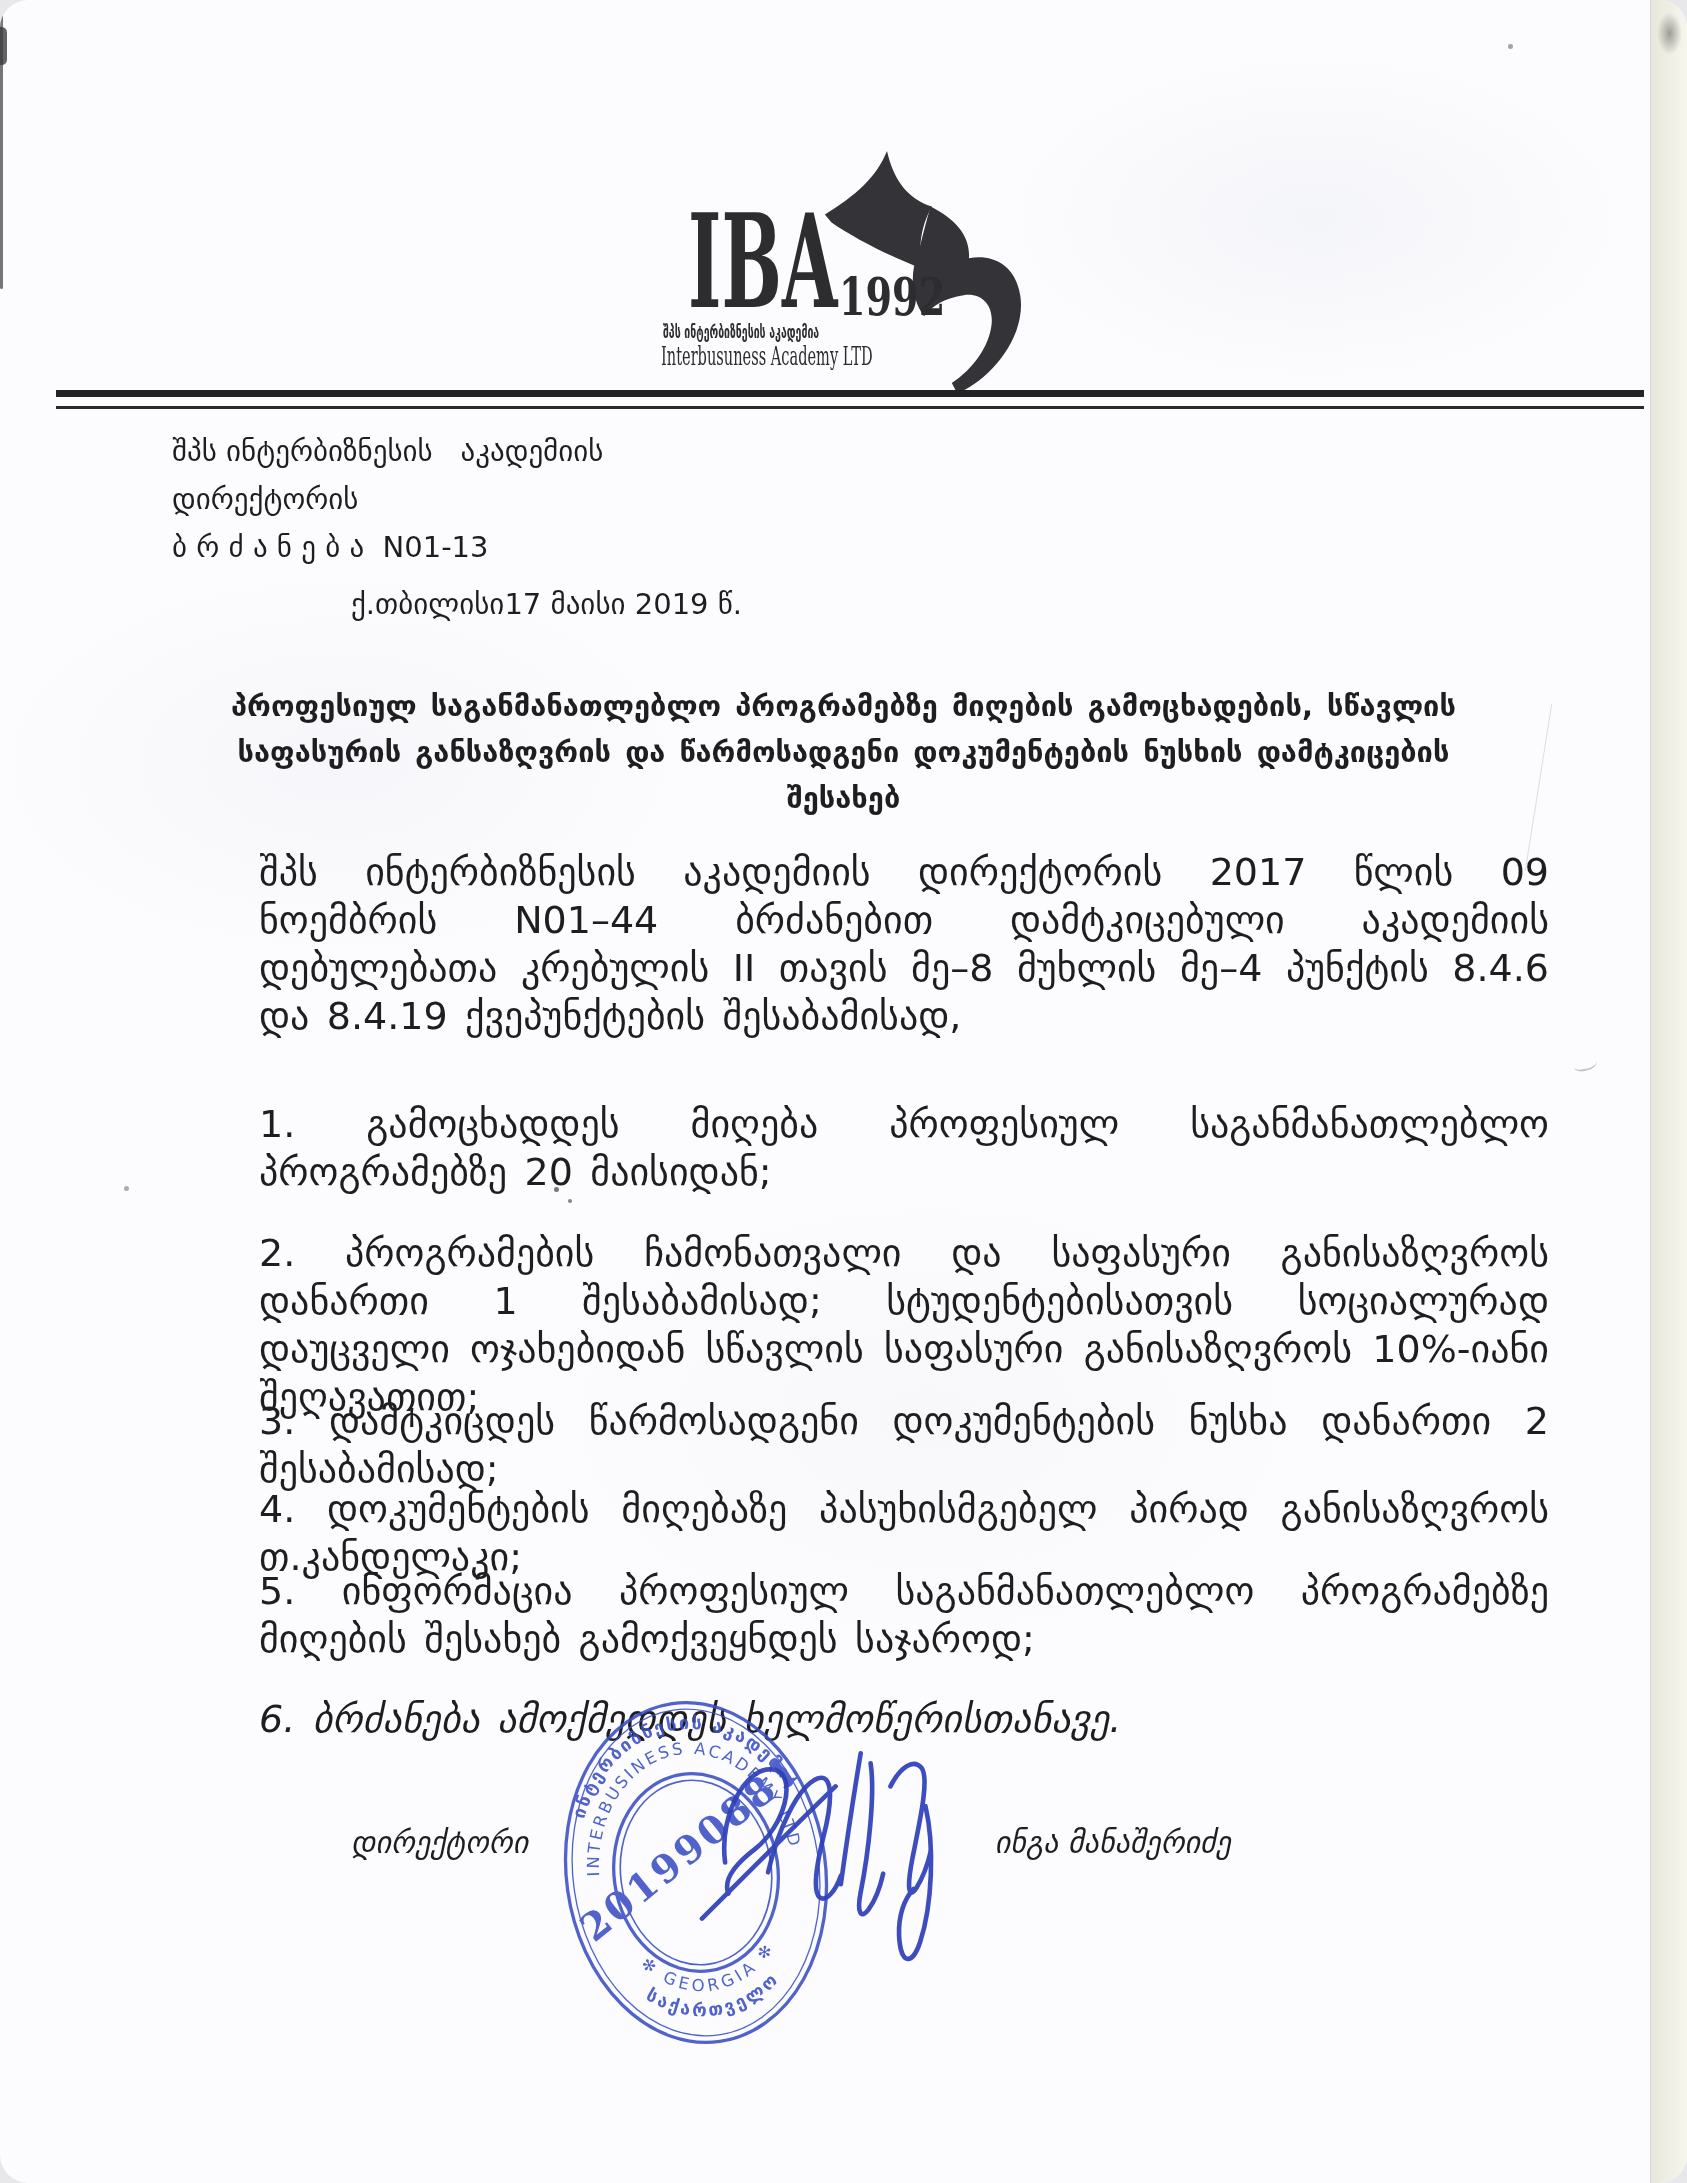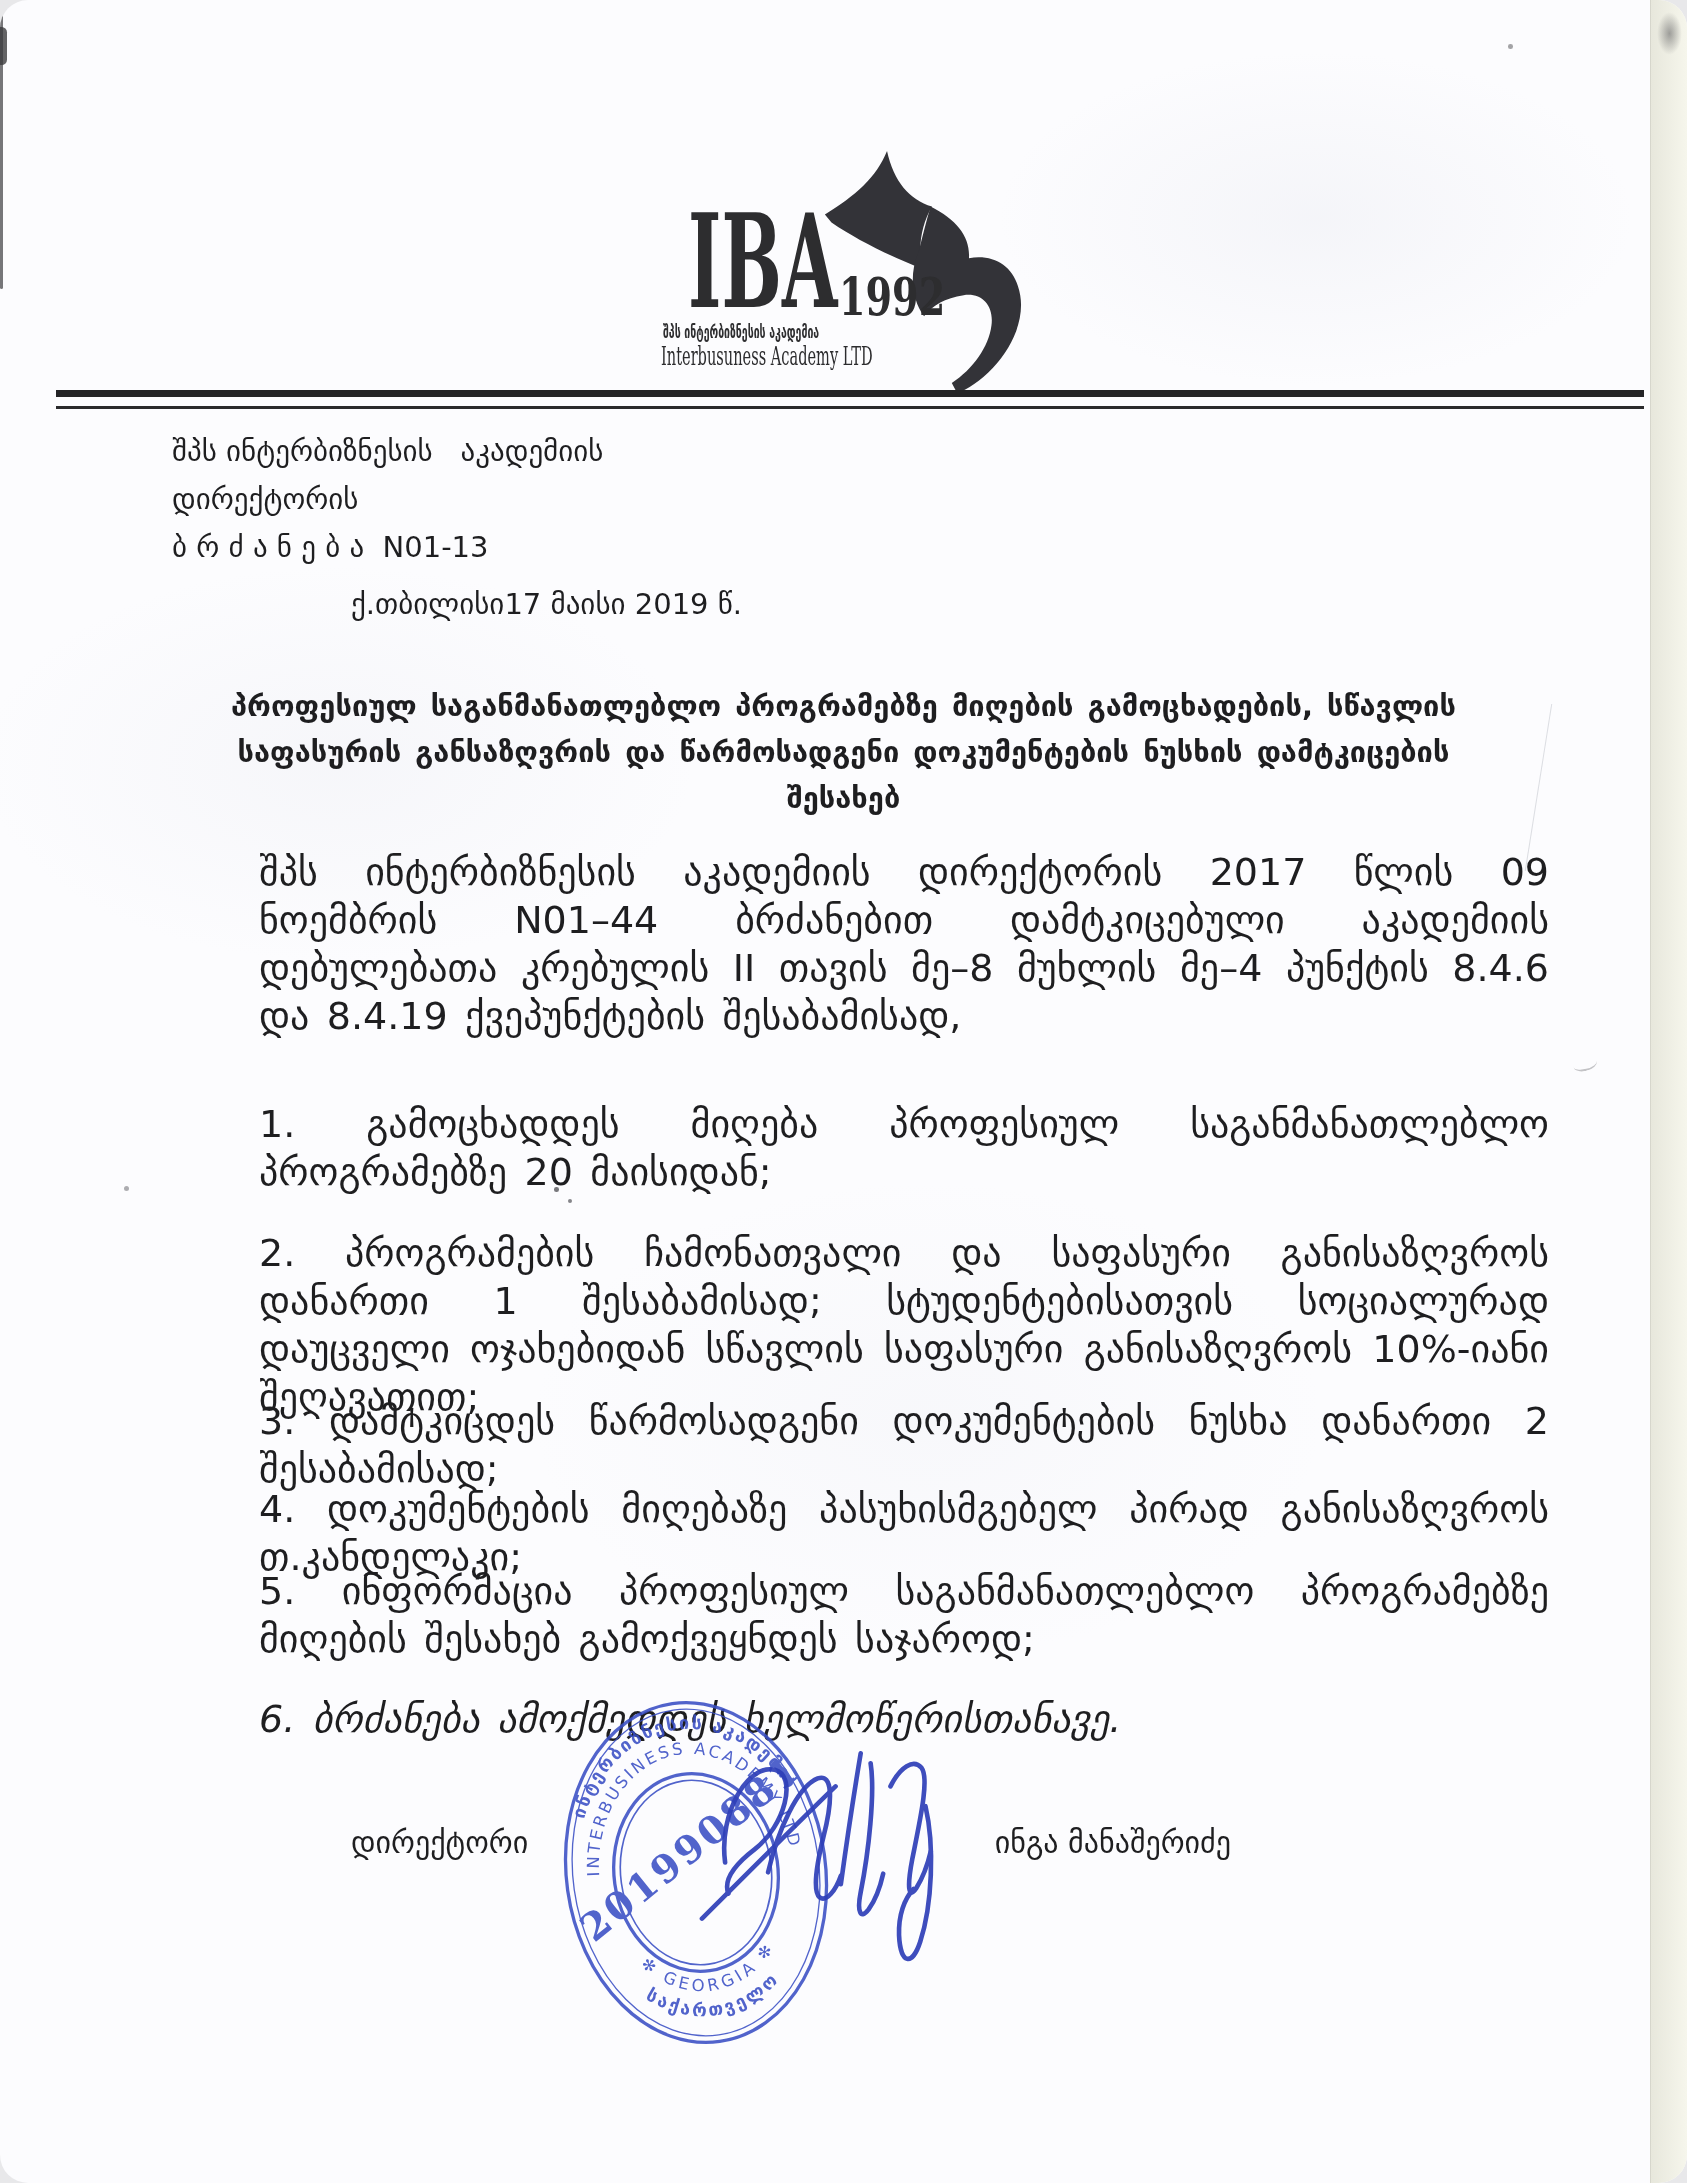--- a/index.html
+++ b/index.html
@@ -29,21 +29,21 @@
   
   .subject { left:185px; top:683px; width:1317px; text-align:center; font-weight:bold; font-size:29px; line-height:46px; word-spacing:4px; }
   .preamble { left:233px; top:848px; width:1290px; }
   .order-heading { left:185px; top:1024px; width:1317px; text-align:center; font-weight:bold; font-size:32px; }
   .it1 { left:233px; top:1100px; width:1290px; }
   .it2 { left:233px; top:1229px; width:1290px; }
   .it3 { left:233px; top:1397px; width:1290px; }
   .it4 { left:233px; top:1485px; width:1290px; }
   .it5 { left:233px; top:1567px; width:1290px; }
   .it6 { left:233px; top:1695px; width:1290px;font-style:italic; }
-  .sig-row { left:351px; top:1825px; width:880px; display:flex; justify-content:space-between; font-size:30px; }
+  .sig-row { left:351px; top:1825px; width:880px; display:flex; justify-content:space-between; font-size:30px;font-style:italic; }
   
   .logo { left:658px; top:122px; width:384px; height:271px; }
   .logo-acronym { left:30px; top:75px; font-family:"DejaVu Serif", serif; font-weight:bold;
                   font-size:130px; line-height:1; color:#2d2d2f; transform:scaleX(.55); transform-origin:left top; }
   .logo-year { left:181px; top:148px; font-family:"DejaVu Serif", serif; font-weight:bold;
                font-size:53px; line-height:1; color:#2d2d2f; transform:scaleX(.72); transform-origin:left top; }
   .logo-ka { left:5.3px; top:200px; font-size:17px; font-weight:bold; color:#2e2e30;
              transform:scaleX(.62); transform-origin:left top; }
   .logo-en { left:3.3px; top:218px; font-family:"DejaVu Serif", serif; font-size:26.5px; color:#2c2c2e;
              transform:scaleX(.55); transform-origin:left top; }

